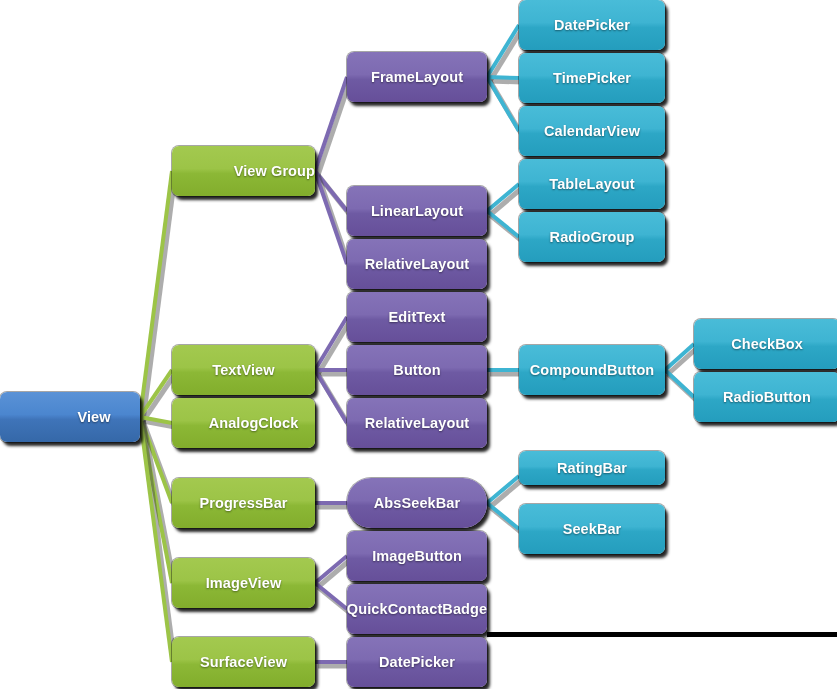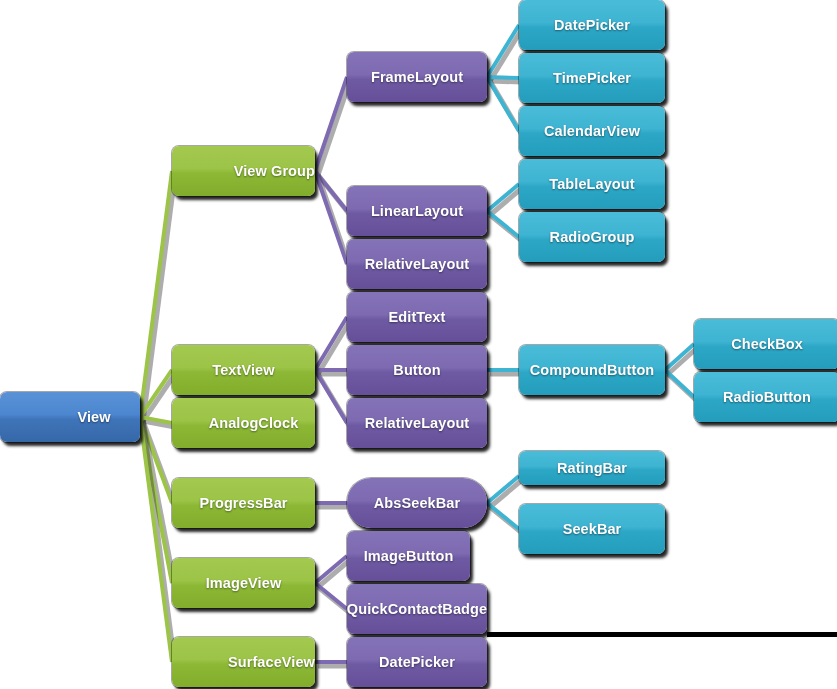--- a/index.html
+++ b/index.html
@@ -137,21 +137,21 @@
       </div>
       <div class="node green" style="left: 172px; top: 398px; width: 143px; height: 50px; padding-left: 20px;">
         <span class="label">AnalogClock</span>
       </div>
       <div class="node green" style="left: 172px; top: 478px; width: 143px; height: 50px;">
         <span class="label">ProgressBar</span>
       </div>
       <div class="node green" style="left: 172px; top: 558px; width: 143px; height: 50px;">
         <span class="label">ImageView</span>
       </div>
-      <div class="node green" style="left: 172px; top: 637px; width: 143px; height: 50px; justify-content: flex-end;">
+      <div class="node green" style="left: 172px; top: 637px; width: 143px; height: 50px;">
         <span class="label">SurfaceView</span>
       </div>
       <div class="node purple" style="left: 347px; top: 52px; width: 140px; height: 50px;">
         <span class="label">FrameLayout</span>
       </div>
       <div class="node purple" style="left: 347px; top: 186px; width: 140px; height: 50px;">
         <span class="label">LinearLayout</span>
       </div>
       <div class="node purple" style="left: 347px; top: 239px; width: 140px; height: 50px;">
         <span class="label">RelativeLayout</span>
@@ -161,21 +161,21 @@
       </div>
       <div class="node purple" style="left: 347px; top: 345px; width: 140px; height: 50px;">
         <span class="label">Button</span>
       </div>
       <div class="node purple" style="left: 347px; top: 398px; width: 140px; height: 50px;">
         <span class="label">RelativeLayout</span>
       </div>
       <div class="node purple" style="left: 347px; top: 478px; width: 140px; height: 50px; border-radius: 24px;">
         <span class="label">AbsSeekBar</span>
       </div>
-      <div class="node purple" style="left: 347px; top: 531px; width: 123px; height: 50px;">
+      <div class="node purple" style="left: 347px; top: 531px; width: 140px; height: 50px;">
         <span class="label">ImageButton</span>
       </div>
       <div class="node purple" style="left: 347px; top: 584px; width: 140px; height: 50px;">
         <span class="label">QuickContactBadge</span>
       </div>
       <div class="node purple" style="left: 347px; top: 637px; width: 140px; height: 50px;">
         <span class="label">DatePicker</span>
       </div>
       <div class="node cyan" style="left: 519px; top: 0px; width: 146px; height: 50px;">
         <span class="label">DatePicker</span>

